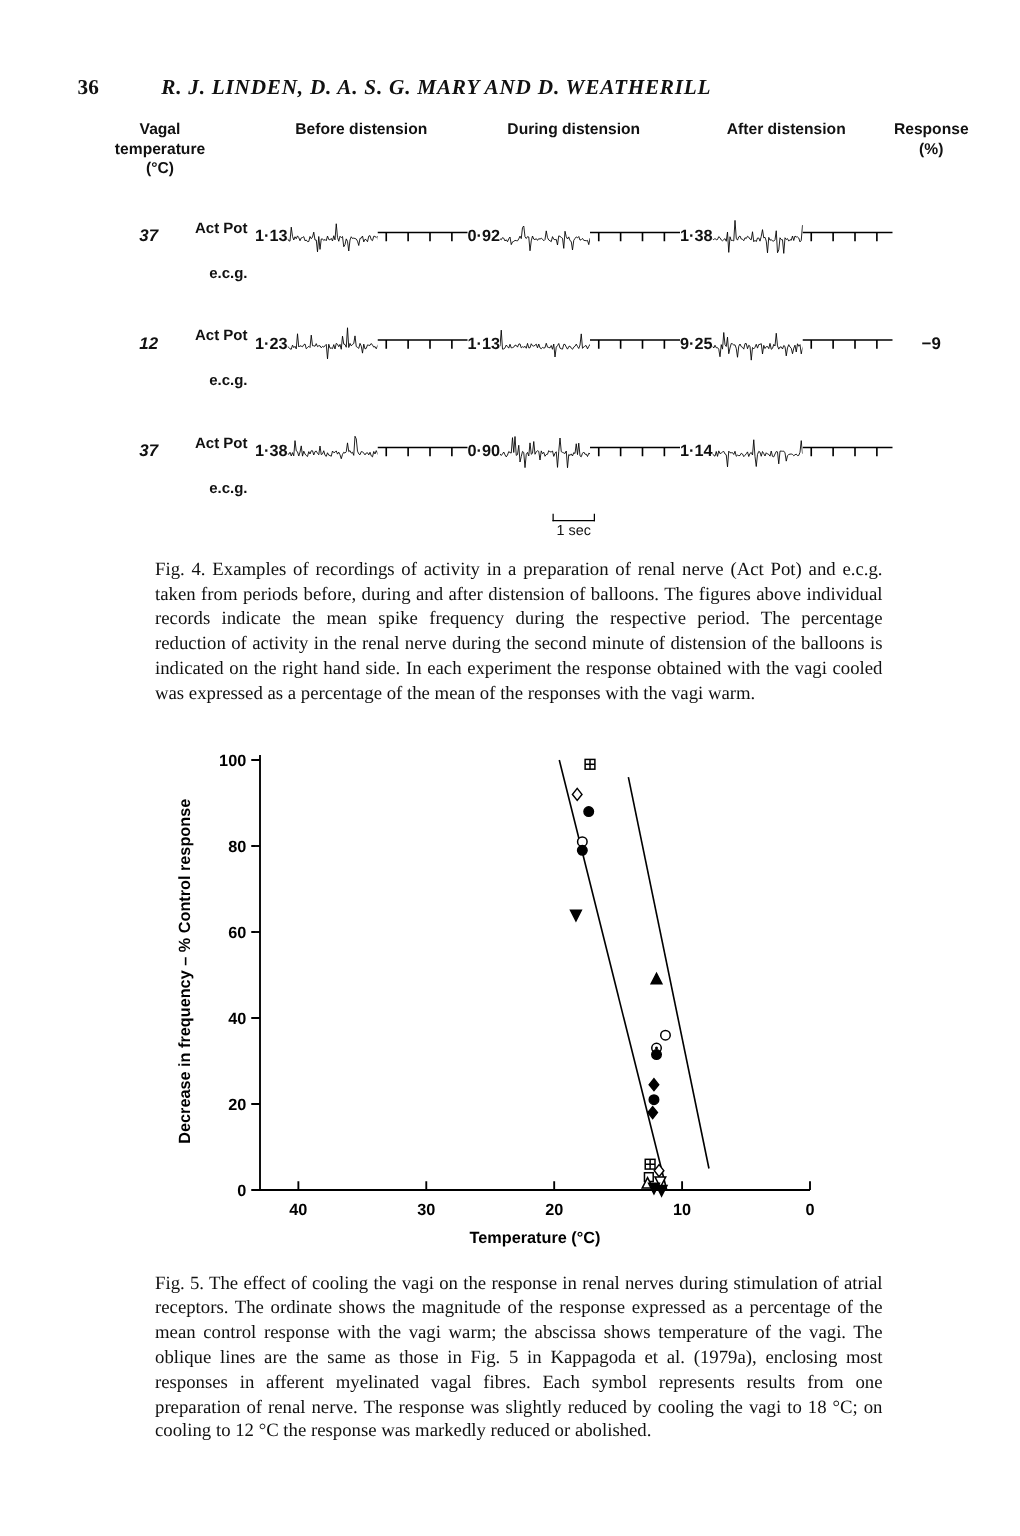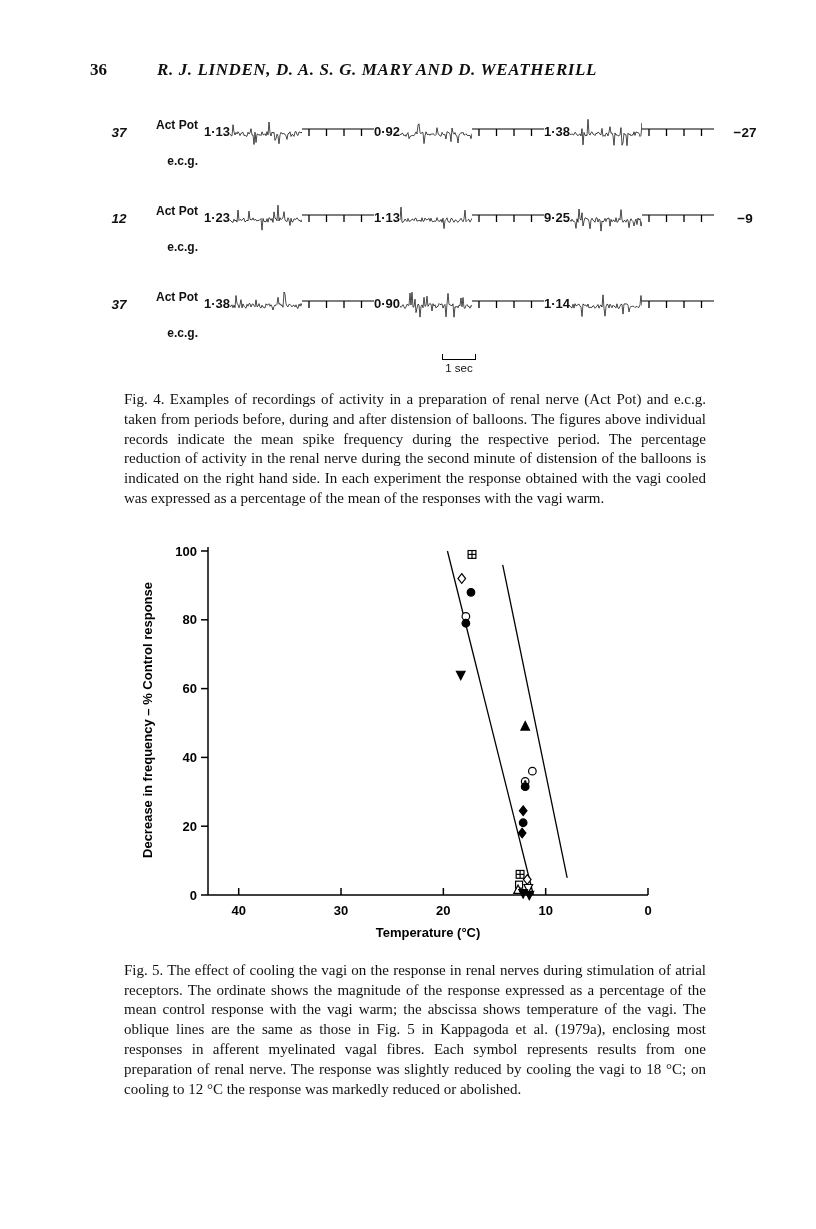--- a/index.html
+++ b/index.html
@@ -1,20 +1,20 @@
 <!DOCTYPE html>
 <html><head>
 <meta charset="utf-8">
 <style>
   html,body{margin:0;padding:0;background:#fff;}
   body{width:816px;height:1229px;font-family:"Liberation Serif",serif;color:#111;}
   .page{position:relative;width:816px;height:1229px;overflow:hidden;background:#fff;}
 
   
-  .running-head{display:flex;align-items:baseline;padding:60px 0 0 90px;}
+  .running-head{display:flex;align-items:baseline;padding:60px 0 0 62px;}
   .page-number{font-weight:bold;font-size:17px;}
   .head-title{font-style:italic;font-weight:bold;font-size:17px;margin:0 0 0 50px;letter-spacing:.6px;white-space:nowrap;}
 
   
   .fig4{margin:16px 0 0 88px;font-family:"Liberation Sans",sans-serif;}
   .f4-header{display:flex;font-weight:bold;font-size:12.5px;}
   .f4-h-temp{width:80px;text-align:center;line-height:1.25;}
   .f4-h-spacer{width:36px;}
   .f4-h-col{width:170px;text-align:center;}
   .f4-h-resp{width:62px;text-align:center;line-height:1.25;}
@@ -42,20 +42,28 @@
 </head>
 <body>
 <div class="page">
 
   <div class="running-head">
     <span class="page-number">36</span>
     <span class="head-title">R. J. LINDEN, D. A. S. G. MARY AND D. WEATHERILL</span>
   </div>
 
   <div class="fig4">
+    <div class="f4-header">
+      <div class="f4-h-temp">Vagal temperature (°C)</div>
+      <div class="f4-h-spacer"></div>
+      <div class="f4-h-col">Before distension</div>
+      <div class="f4-h-col">During distension</div>
+      <div class="f4-h-col">After distension</div>
+      <div class="f4-h-resp">Response (%)</div>
+    </div>
 
     <div class="f4-row">
       <div class="f4-temp">37</div>
       <div class="f4-tracelabels">
         <div>Act Pot</div>
         <div class="lab2">e.c.g.</div>
       </div>
       <div class="f4-cell">
         <div class="f4-num">1·13</div>
         <svg class="actpot" width="158" height="30">
@@ -103,21 +111,20 @@
             <line x1="24.5" y1="5" x2="24.5" y2="12" stroke="#000" stroke-width="1.3"></line>
             <line x1="42" y1="5" x2="42" y2="12" stroke="#000" stroke-width="1.3"></line>
             <line x1="59.5" y1="5" x2="59.5" y2="12" stroke="#000" stroke-width="1.3"></line>
             <line x1="77" y1="5" x2="77" y2="12" stroke="#000" stroke-width="1.3"></line>
             <line x1="94.5" y1="5" x2="94.5" y2="12" stroke="#000" stroke-width="1.3"></line>
             <line x1="112" y1="5" x2="112" y2="12" stroke="#000" stroke-width="1.3"></line>
             <line x1="129.5" y1="5" x2="129.5" y2="12" stroke="#000" stroke-width="1.3"></line>
             <line x1="147" y1="5" x2="147" y2="12" stroke="#000" stroke-width="1.3"></line>
           </svg>
       </div>
-      <div class="f4-resp">−27</div>
     </div>
 
     <div class="f4-row">
       <div class="f4-temp">12</div>
       <div class="f4-tracelabels">
         <div>Act Pot</div>
         <div class="lab2">e.c.g.</div>
       </div>
       <div class="f4-cell">
         <div class="f4-num">1·23</div>

